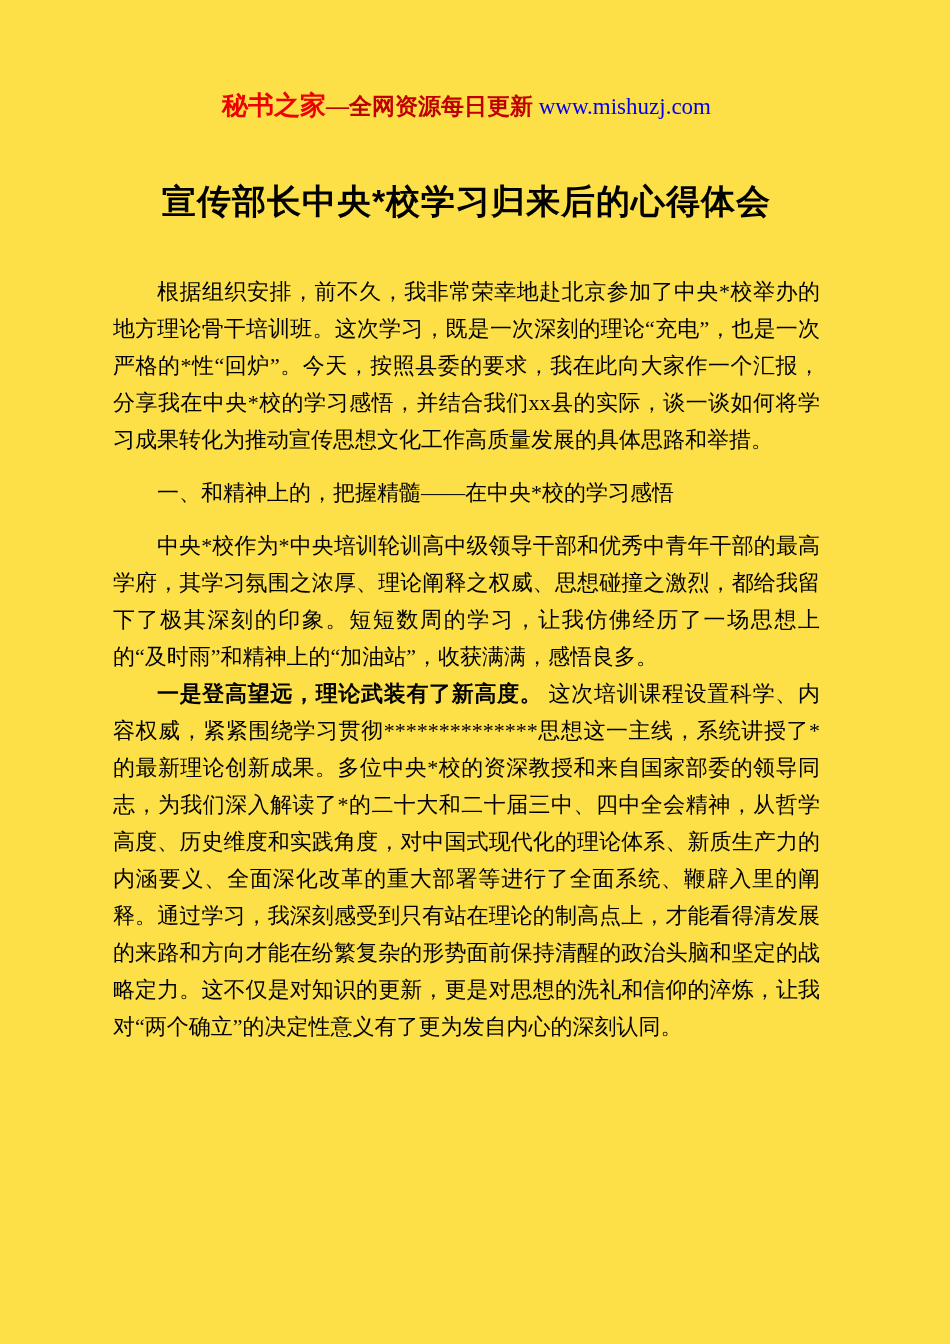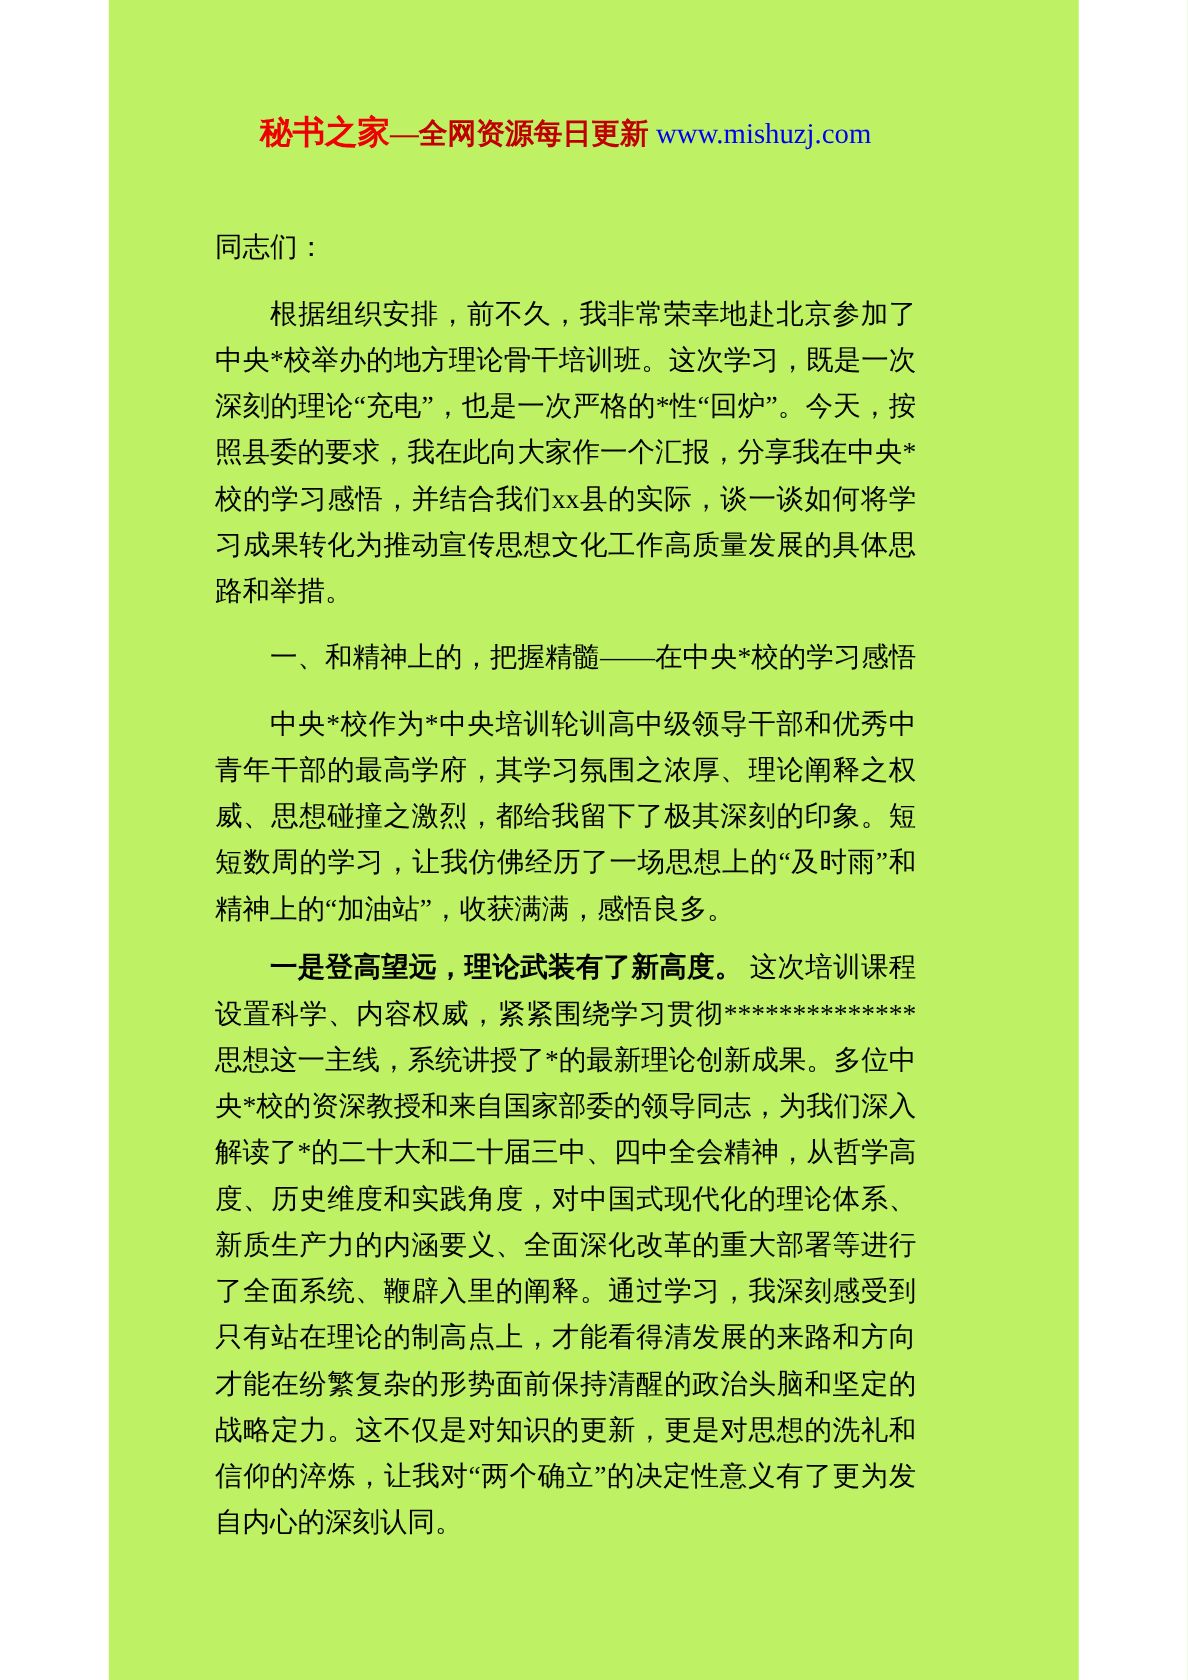--- a/index.html
+++ b/index.html
@@ -1,22 +1,22 @@
 <!DOCTYPE html>
 <html><head>
 <meta charset="utf-8">
 <style>
   * { box-sizing: border-box; }
   html, body { margin: 0; padding: 0; background: #ffffff; }
   .page {
-    width: 776px;
+    width: 950px;
     min-height: 1344px;
     margin: 0 auto;
-    background: #bef264;
-    padding: 88px 130px 60px 85px;
+    background: #fde047;
+    padding: 88px 130px 60px 113px;
     font-family: "Liberation Serif", "DejaVu Serif", serif;
     color: #000000;
   }
   .site-header {
     text-align: center;
     font-size: 23px;
     white-space: nowrap;
     margin: 0 0 56px 0;
   }
   .site-name {
@@ -38,37 +38,37 @@
     margin: 0 0 50px 0;
     line-height: 1.3;
   }
   .doc-body {
     font-size: 22px;
     line-height: 37px;
     text-align: justify;
   }
   .para { margin: 0; }
   .para.indent { text-indent: 2em; margin-top: 16px; }
-  .para.spaced { margin-top: 10px; }
+  .para.spaced { margin-top: 0; }
   .para .lead {
     font-weight: bold;
     font-family: "Liberation Sans", "DejaVu Sans", sans-serif;
   }
 </style>
 </head>
 <body>
 
 <div class="page">
 
   <div class="site-header">
     <span class="site-name" style="color: rgb(238, 0, 0);">秘书之家</span><span class="site-tagline" style="color: rgb(192, 0, 0);">—全网资源每日更新 </span><span class="site-url" style="color: rgb(0, 0, 238);">www.mishuzj.com</span>
   </div>
 
+  <h1 class="doc-title">宣传部长中央*校学习归来后的心得体会</h1>
 
   <div class="doc-body">
-      <p class="para">同志们：</p>
       <p class="para indent">根据组织安排，前不久，我非常荣幸地赴北京参加了中央*校举办的地方理论骨干培训班。这次学习，既是一次深刻的理论“充电”，也是一次严格的*性“回炉”。今天，按照县委的要求，我在此向大家作一个汇报，分享我在中央*校的学习感悟，并结合我们xx县的实际，谈一谈如何将学习成果转化为推动宣传思想文化工作高质量发展的具体思路和举措。</p>
       <p class="para indent">一、和精神上的，把握精髓——在中央*校的学习感悟</p>
       <p class="para indent">中央*校作为*中央培训轮训高中级领导干部和优秀中青年干部的最高学府，其学习氛围之浓厚、理论阐释之权威、思想碰撞之激烈，都给我留下了极其深刻的印象。短短数周的学习，让我仿佛经历了一场思想上的“及时雨”和精神上的“加油站”，收获满满，感悟良多。</p>
       <p class="para indent spaced"><strong class="lead">一是登高望远，理论武装有了新高度。</strong> 这次培训课程设置科学、内容权威，紧紧围绕学习贯彻**************思想这一主线，系统讲授了*的最新理论创新成果。多位中央*校的资深教授和来自国家部委的领导同志，为我们深入解读了*的二十大和二十届三中、四中全会精神，从哲学高度、历史维度和实践角度，对中国式现代化的理论体系、新质生产力的内涵要义、全面深化改革的重大部署等进行了全面系统、鞭辟入里的阐释。通过学习，我深刻感受到只有站在理论的制高点上，才能看得清发展的来路和方向才能在纷繁复杂的形势面前保持清醒的政治头脑和坚定的战略定力。这不仅是对知识的更新，更是对思想的洗礼和信仰的淬炼，让我对“两个确立”的决定性意义有了更为发自内心的深刻认同。</p>
     </div>
 
 </div>
 
 </body></html>

